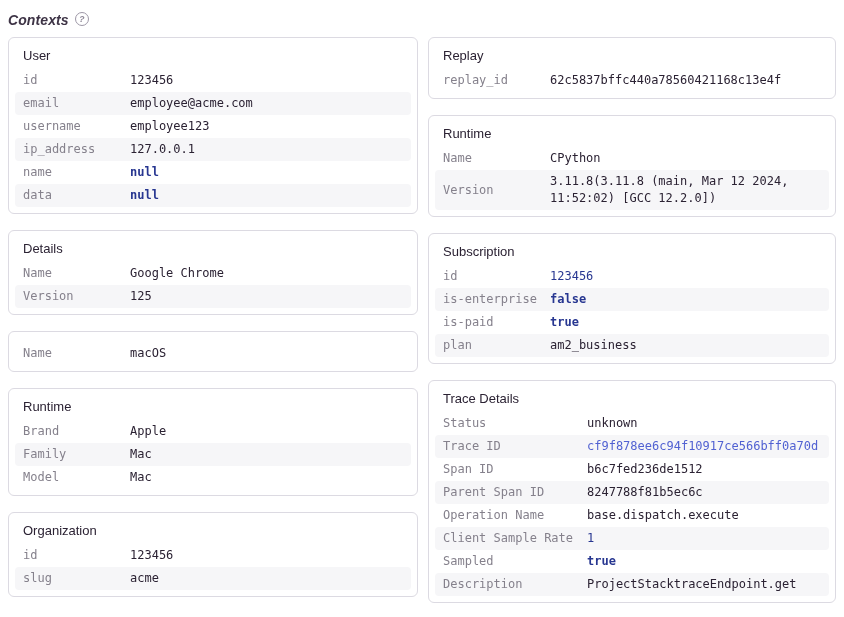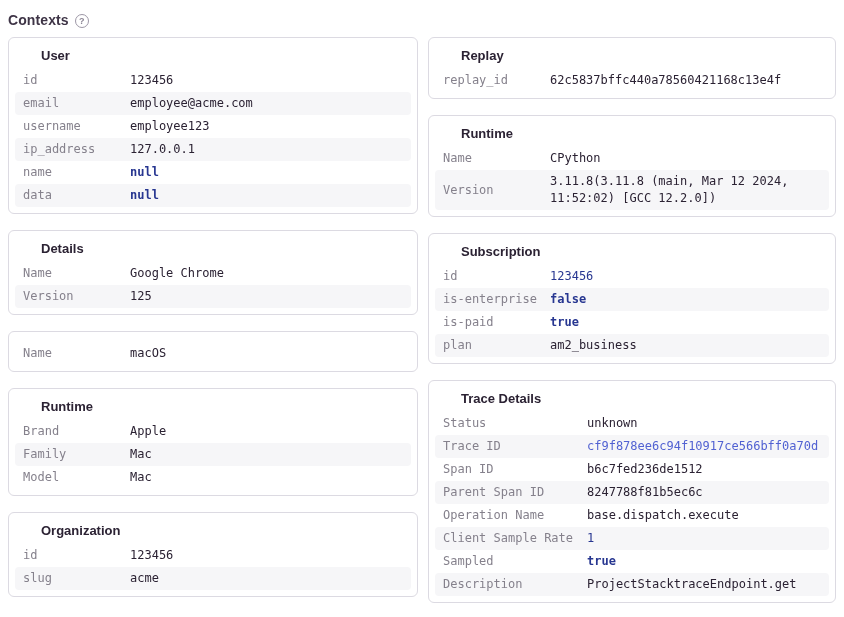--- a/index.html
+++ b/index.html
@@ -9,35 +9,35 @@
     --value-dark:#2b2233;
     --row-shade:#f6f6f8;
     --card-border:#dcdae2;
     --title-dark:#2b2233;
     --header-dark:#3e3446;
   }
   *{box-sizing:border-box;margin:0;padding:0;}
   html,body{width:844px;height:617px;overflow:hidden;background:#ffffff;}
   body{font-family:"Liberation Sans",sans-serif;}
 
-  .page-header{display:flex;align-items:flex-end;gap:6px;padding:12px 0 9px 8px;}
+  .page-header{display:flex;align-items:flex-start;gap:6px;padding:12px 0 9px 8px;font-style:italic;}
   .page-title{font-size:14px;font-weight:700;color:var(--header-dark);letter-spacing:.1px;}
   .help-icon{width:14px;height:14px;border:1.2px solid #9d97a6;border-radius:50%;
     display:inline-flex;align-items:center;justify-content:center;
     font-size:9px;font-weight:700;color:#8c8695;line-height:1;cursor:pointer;}
 
   .columns{display:flex;gap:10px;margin:0 8px;align-items:flex-start;}
   .column{display:flex;flex-direction:column;}
   .column-left{flex:0 0 410px;}
   .column-right{flex:0 0 408px;}
 
   .card{border:1px solid var(--card-border);border-radius:6px;background:#fff;
     padding:10px 6px 6px;margin-bottom:16px;width:100%;}
-  .card-title{font-size:13px;font-weight:700;color:var(--title-dark);
-    margin:0 9px 6px 26px;line-height:15px;}
+  .card-title{font-size:13px;font-weight:400;color:var(--title-dark);
+    margin:0 9px 6px 8px;line-height:15px;}
 
   .kv-row{display:flex;align-items:center;padding:3px 8px;border-radius:4px;
     font-family:"DejaVu Sans Mono","Liberation Mono",monospace;font-size:12px;line-height:17px;}
   .card-rows .kv-row:nth-child(even){background:var(--row-shade);}
   .kv-key{flex:0 0 107px;color:var(--key-gray);white-space:nowrap;}
   .card--wide-keys .kv-key{flex:0 0 144px;}
   .kv-value{flex:1;color:var(--value-dark);white-space:pre-wrap;overflow-wrap:anywhere;}
   .v-null,.v-bool{color:var(--value-blue);font-weight:700;}
   .v-number{color:var(--value-blue);}
   .v-link{color:var(--link-blue);cursor:pointer;}

